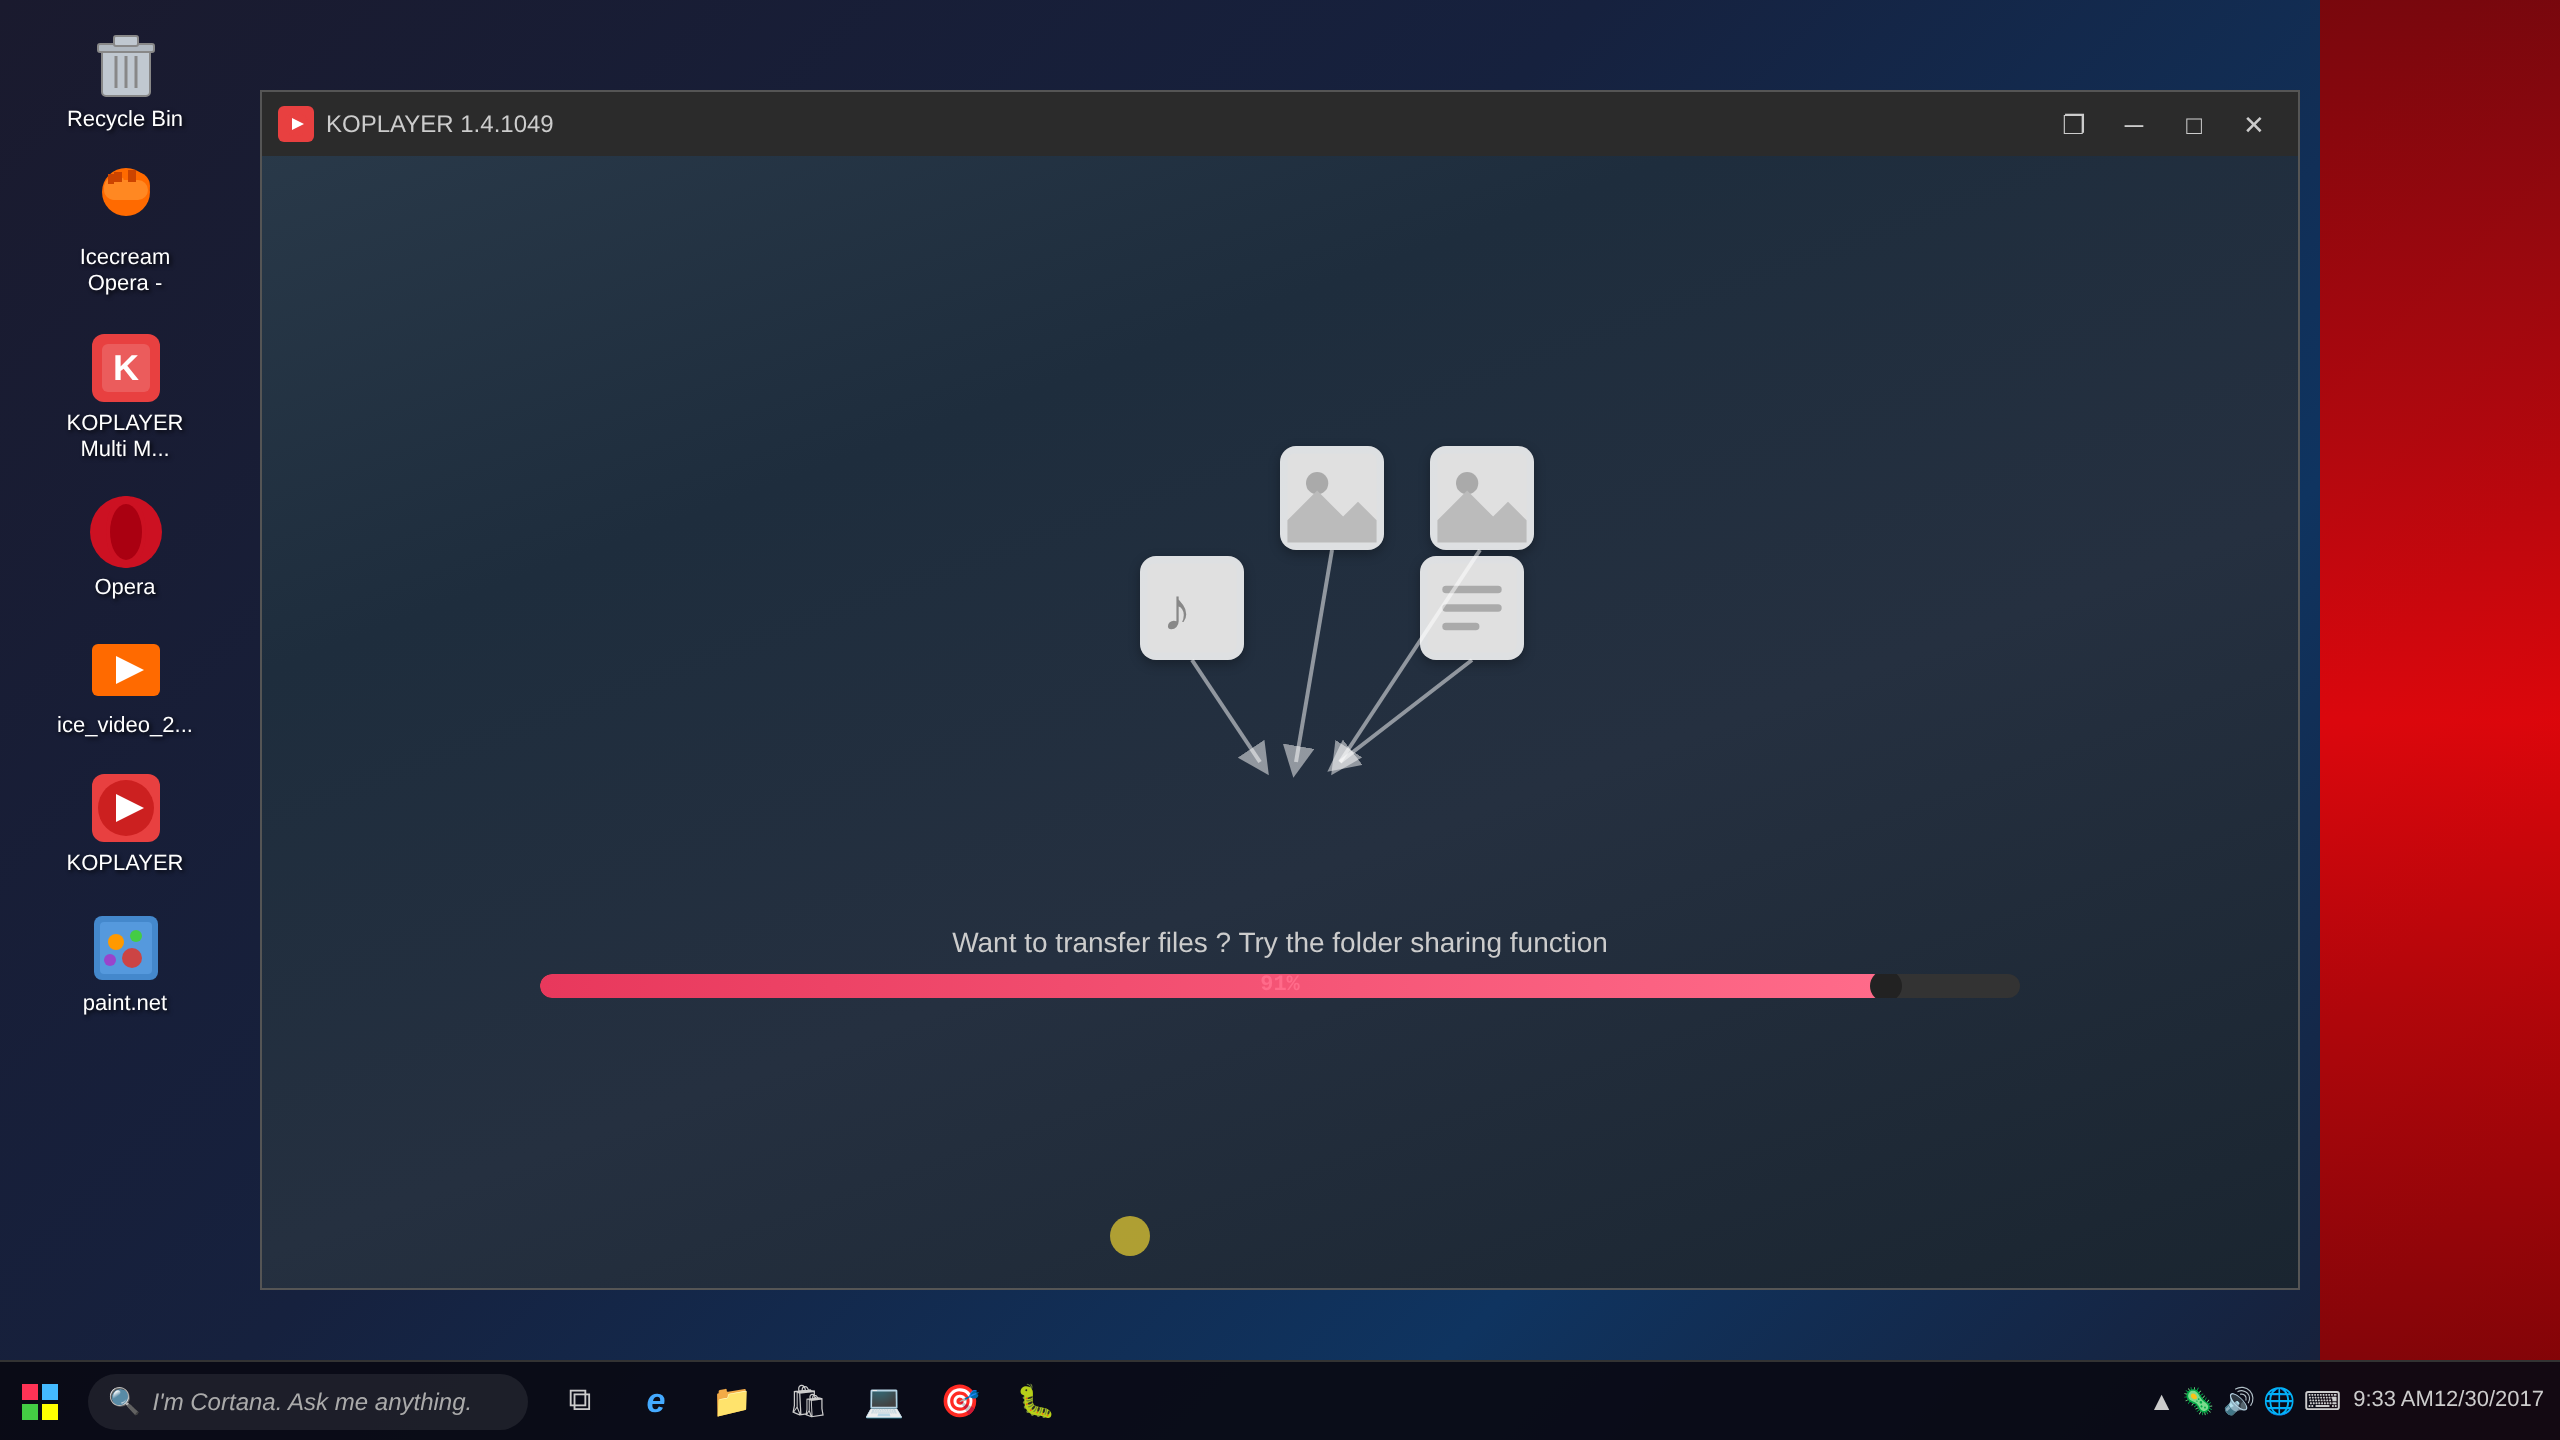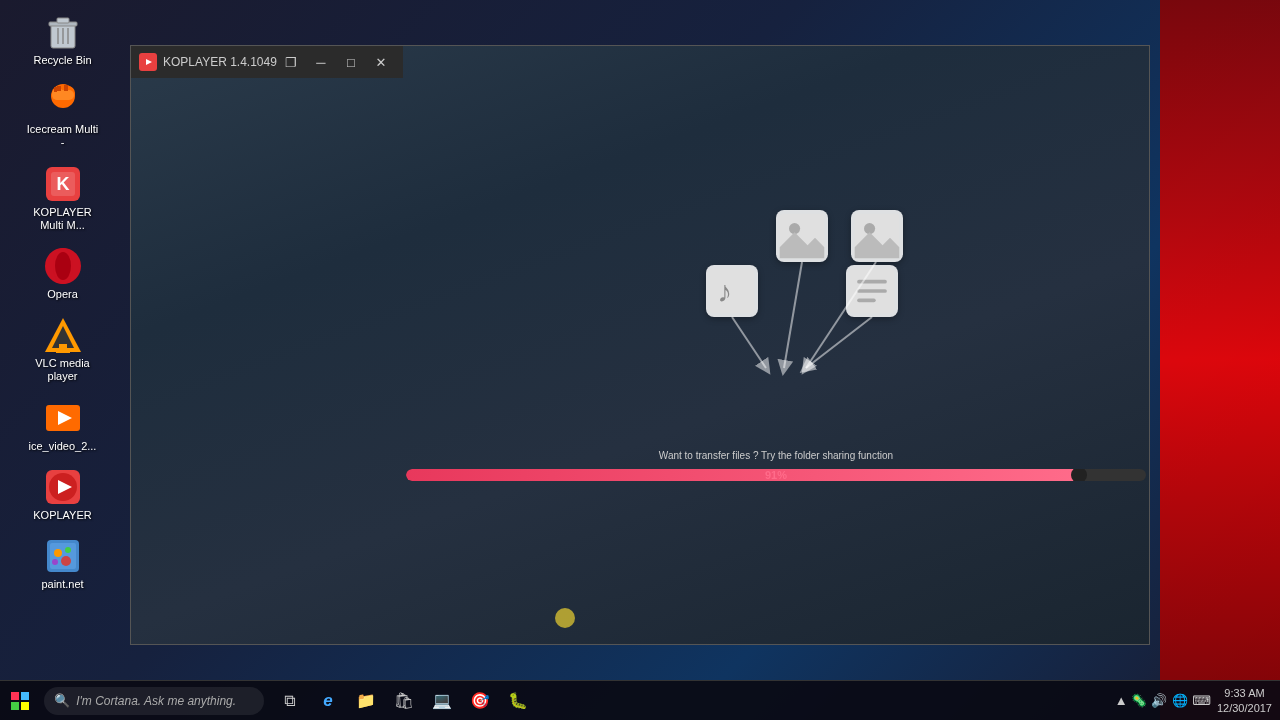--- a/index.html
+++ b/index.html
@@ -80,20 +80,21 @@
     .koplayer-window {
       position: absolute;
       left: 130px;
       top: 45px;
       width: 1020px;
       height: 600px;
       background: linear-gradient(160deg, #2a3a4a 0%, #1e2d3d 30%, #253040 60%, #1a2530 100%);
       border: 1px solid #555;
       z-index: 20;
       display: flex;
+      flex-direction: column;
     }
 
     .window-titlebar {
       height: 32px;
       background: #2b2b2b;
       display: flex;
       align-items: center;
       padding: 0 8px;
       flex-shrink: 0;
     }
@@ -162,38 +163,39 @@
       display: flex;
       align-items: center;
       justify-content: center;
       font-size: 22px;
       color: #555;
       box-shadow: 0 2px 6px rgba(0,0,0,0.3);
     }
 
     .transfer-text {
       color: #ccc;
-      font-size: 10px;
+      font-size: 14px;
       text-align: left;
       margin-bottom: 8px;
     }
 
     
     .progress-container {
       width: 740px;
       position: relative;
     }
 
     .progress-track {
       width: 100%;
       height: 12px;
       background: #333;
       border-radius: 6px;
       overflow: hidden;
       position: relative;
+      font-family: Liberation Mono, monospace;
     }
 
     .progress-fill {
       height: 100%;
       background: linear-gradient(90deg, #e8385c, #ff6b8a);
       border-radius: 6px;
       position: relative;
     }
 
     .progress-ball {
@@ -308,21 +310,20 @@
 
     .tray-icons {
       display: flex;
       align-items: center;
       gap: 4px;
       font-size: 13px;
     }
 
     .tray-time {
       display: flex;
-      flex-direction: column;
       align-items: center;
       font-size: 11px;
       color: #ccc;
       line-height: 1.3;
     }
 
     
     .illustration svg {
       position: absolute;
       top: 0;
@@ -359,21 +360,21 @@
         <svg width="38" height="38" viewBox="0 0 38 38">
           <circle cx="19" cy="14" r="12" fill="#ff6a00"></circle>
           <circle cx="14" cy="12" r="6" fill="#ff8822"></circle>
           <circle cx="24" cy="11" r="7" fill="#ff6a00"></circle>
           <rect x="8" y="8" width="22" height="10" rx="5" fill="#ff8822"></rect>
           <rect x="13" y="4" width="4" height="5" fill="#cc4400"></rect>
           <rect x="20" y="3" width="4" height="6" fill="#cc4400"></rect>
           <rect x="10" y="5" width="3" height="5" fill="#cc4400"></rect>
         </svg>
       </div>
-      <span class="icon-label">Icecream Multi -</span>
+      <span class="icon-label">Icecream Opera -</span>
     </div>
 
     <div class="desktop-icon">
       <div class="icon-img">
         <svg width="38" height="38" viewBox="0 0 38 38">
           <rect x="2" y="2" width="34" height="34" rx="6" fill="#e84040"></rect>
           <rect x="7" y="7" width="24" height="24" rx="3" fill="#fff" opacity="0.15"></rect>
           <text x="19" y="25" text-anchor="middle" font-size="18" fill="white" font-weight="bold">K</text>
         </svg>
       </div>
@@ -384,31 +385,20 @@
       <div class="icon-img">
         <svg width="38" height="38" viewBox="0 0 38 38">
           <circle cx="19" cy="19" r="18" fill="#cc1122"></circle>
           <ellipse cx="19" cy="19" rx="10" ry="18" fill="#cc1122" stroke="#ff2233" stroke-width="0"></ellipse>
           <ellipse cx="19" cy="19" rx="8" ry="14" fill="#aa0011"></ellipse>
         </svg>
       </div>
       <span class="icon-label">Opera</span>
     </div>
 
-    <div class="desktop-icon">
-      <div class="icon-img">
-        <svg width="38" height="38" viewBox="0 0 38 38">
-          <polygon points="19,2 37,36 1,36" fill="#ff9900"></polygon>
-          <polygon points="19,10 30,32 8,32" fill="#333"></polygon>
-          <rect x="15" y="28" width="8" height="6" fill="#ff9900"></rect>
-          <rect x="12" y="34" width="14" height="3" fill="#ff9900"></rect>
-        </svg>
-      </div>
-      <span class="icon-label">VLC media player</span>
-    </div>
 
     <div class="desktop-icon">
       <div class="icon-img">
         <svg width="38" height="38" viewBox="0 0 38 38">
           <rect x="2" y="6" width="34" height="26" rx="3" fill="#ff6a00"></rect>
           <polygon points="14,12 14,26 28,19" fill="white"></polygon>
         </svg>
       </div>
       <span class="icon-label">ice_video_2...</span>
     </div>

